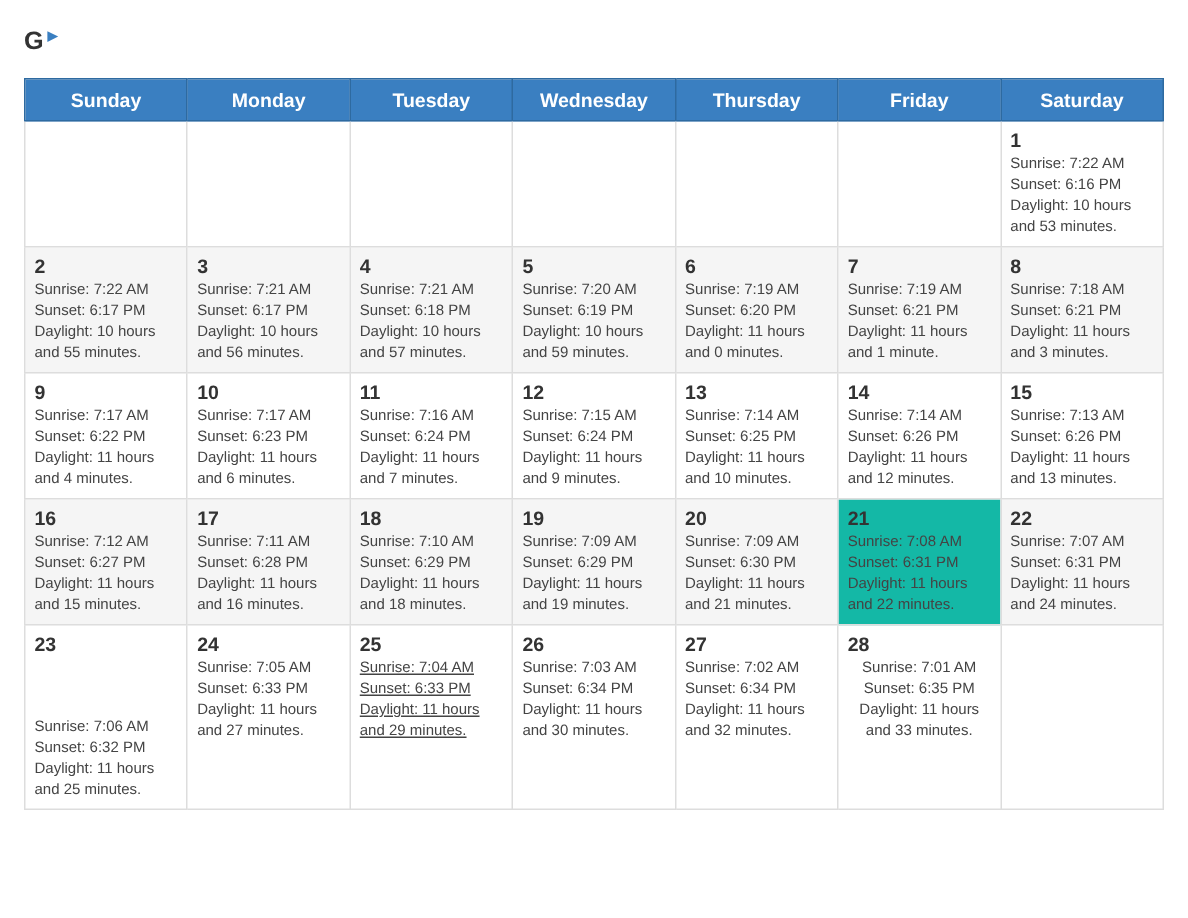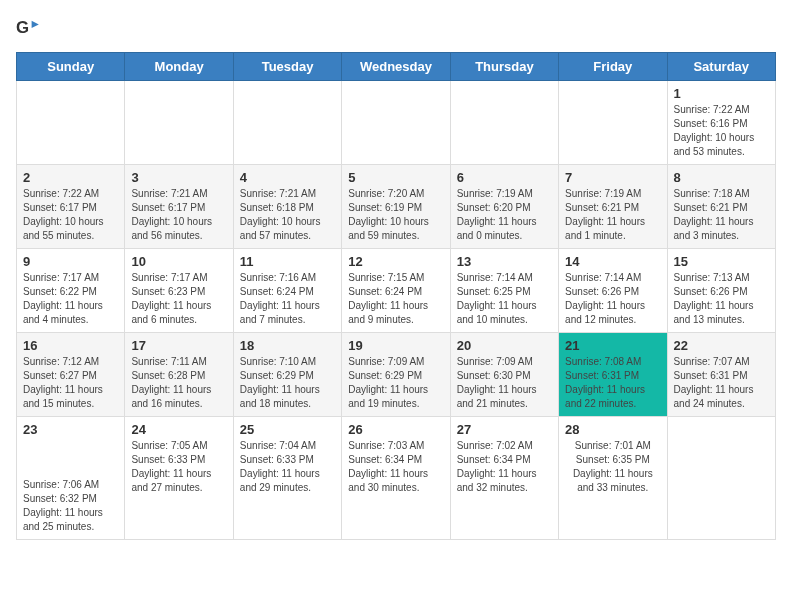--- a/index.html
+++ b/index.html
@@ -298,21 +298,21 @@
         </td>
         <td>
           <span class="day-number">24</span>
           <div class="day-info" style="white-space: pre-line;">Sunrise: 7:05 AM
 Sunset: 6:33 PM
 Daylight: 11 hours
 and 27 minutes.</div>
         </td>
         <td>
           <span class="day-number">25</span>
-          <div class="day-info" style="white-space: pre-line;">Sunrise: 7:04 AM
+          <div class="day-info" style="white-space: pre-line; text-decoration: underline;">Sunrise: 7:04 AM
 Sunset: 6:33 PM
 Daylight: 11 hours
 and 29 minutes.</div>
         </td>
         <td>
           <span class="day-number">26</span>
           <div class="day-info" style="white-space: pre-line;">Sunrise: 7:03 AM
 Sunset: 6:34 PM
 Daylight: 11 hours
 and 30 minutes.</div>

